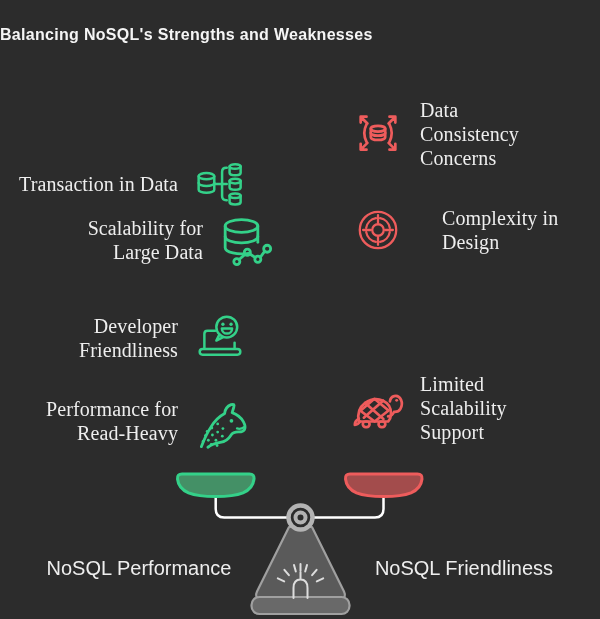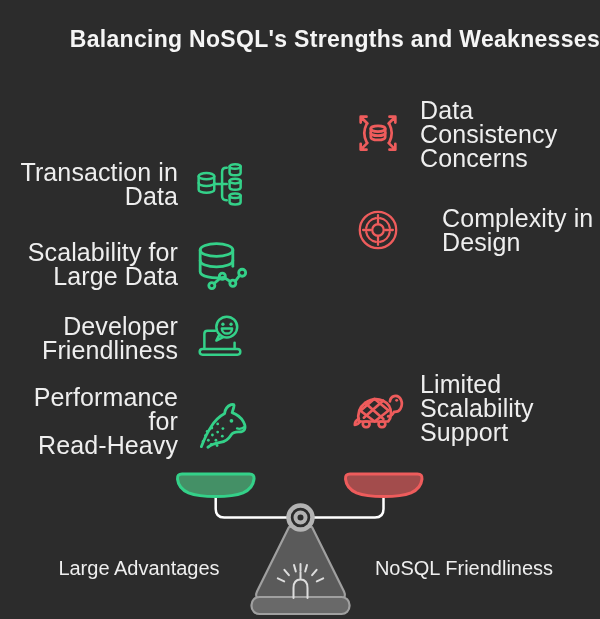--- a/index.html
+++ b/index.html
@@ -9,38 +9,38 @@
     --beam:#ffffff; --stand-stroke:#a0a0a0; --stand-fill:#5a5a5a;
     --base-fill:#696969; --gauge:#dddddd; --pivot:#b3b3b3;
   }
   html,body{margin:0;padding:0;}
   body{font-family:"Liberation Sans", sans-serif; background:#111;}
   #canvas{
     position:relative; width:600px; height:619px; overflow:hidden;
     background:var(--background);
   }
   .title{
-    position:absolute; left:0; top:26px; width:600px; text-align:right;
-    color:var(--title-text); font-size:23px; font-weight:700; letter-spacing:.3px;
+    position:absolute; left:0; top:26px; width:600px; text-align:left;
+    color:var(--title-text); font-size:16px; font-weight:700; letter-spacing:.3px;
   }
   .row{position:absolute; display:flex; align-items:center;}
   .row.adv{left:0; width:248px; justify-content:flex-end; gap:14px;}
   .row.dis{left:350px; width:246px; justify-content:flex-start; gap:14px;}
   .item-label{
-    color:var(--label-text); font-size:25px; line-height:24px; font-weight:500;
-    white-space:pre-line; letter-spacing:.1px;
+    color:var(--label-text); font-size:20px; line-height:24px; font-weight:500;
+    white-space:pre-line; letter-spacing:.1px;font-family:Liberation Serif, serif;
   }
   .adv .item-label{text-align:right;}
   .dis .item-label{text-align:left;}
   .icon{width:56px; height:58px; flex:none; display:flex; align-items:center; justify-content:center;}
   .adv .icon{color:var(--advantage-accent);}
   .dis .icon{color:var(--disadvantage-accent);}
   .icon svg{fill:none; stroke:currentColor; stroke-width:2.4; stroke-linecap:round; stroke-linejoin:round;}
   #row-a1{top:154px; height:60px;}
-  #row-a2{top:232px; height:64px;}
+  #row-a2{top:208px; height:64px;padding-left:25px;}
   #row-a3{top:306px; height:64px;}
   #row-a4{top:389px; height:64px;}
   #row-d1{top:94px;  height:80px;}
   #row-d2{top:198px; height:64px;gap:36px;}
   #row-d3{top:283px; height:64px;}
   #row-d4{top:366px; height:84px;}
   #scale-svg{position:absolute; left:0; top:0;}
   .scale-label{
     position:absolute; top:557px; color:var(--label-text);
     font-size:20px; font-weight:500; text-align:center;
@@ -199,16 +199,16 @@
     <rect x="251.5" y="597" width="98" height="17" rx="8" fill="var(--base-fill)" stroke="var(--stand-stroke)" stroke-width="2.2"></rect>
     <g stroke="var(--gauge)" stroke-width="2" stroke-linecap="round" fill="none">
       <path d="M293.5,598 V588 Q293.5,579.5 300.5,579.5 Q307.5,579.5 307.5,588 V598"></path>
       <path d="M300.5,578.5 V572.5"></path>
       <path d="M316.8,581.4 L323.2,578.4 M312.1,575.2 L316.6,569.8 M305.2,571.6 L307,564.9 M300.5,571 L300.5,564 M295.8,571.6 L294,564.9 M288.9,575.2 L284.4,569.8 M284.2,581.4 L277.8,578.4"></path>
     </g>
     <circle cx="300.5" cy="517.5" r="12" fill="var(--background)" stroke="var(--pivot)" stroke-width="4.5"></circle>
     <circle cx="300.5" cy="517.5" r="5" fill="var(--background)" stroke="var(--pivot)" stroke-width="4"></circle>
   </svg>
 
-  <div class="scale-label" id="adv-scale-label">Large Advantages</div>
+  <div class="scale-label" id="adv-scale-label">NoSQL Performance</div>
   <div class="scale-label" id="dis-scale-label">NoSQL Friendliness</div>
 
 </div>
 
 </body></html>

